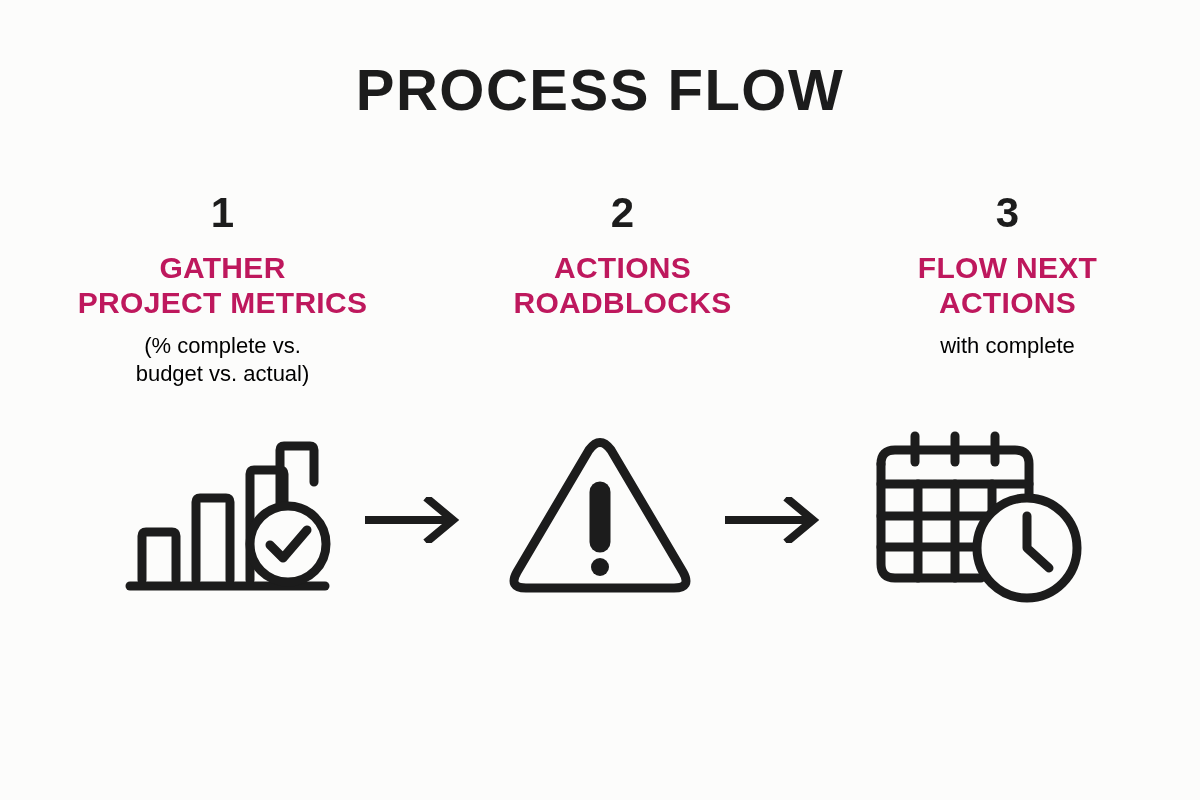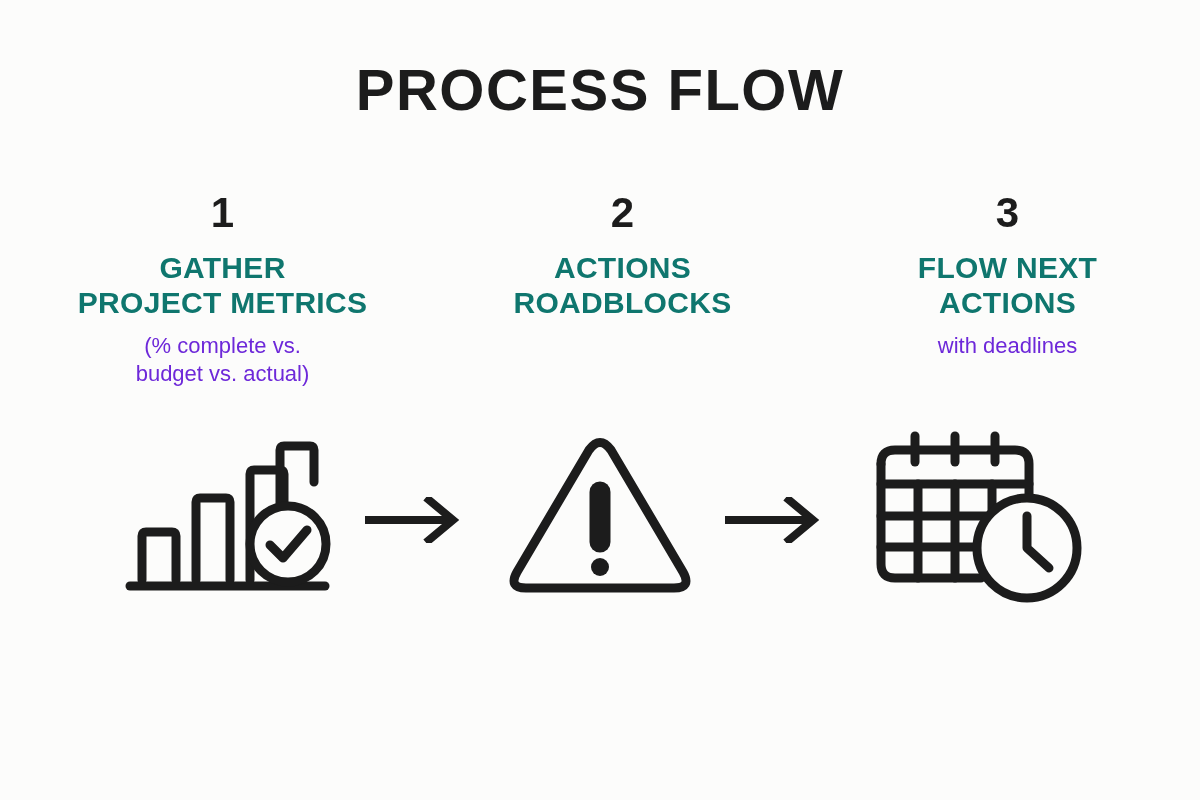--- a/index.html
+++ b/index.html
@@ -62,29 +62,29 @@
     font-weight: bold;
     line-height: 1.1;
     margin-bottom: 14px;
     color: #1c1c1c;
   }
   .step-title {
     font-size: 30px;
     font-weight: bold;
     line-height: 1.17;
     letter-spacing: 0.3px;
-    color: #0f766e;
+    color: #be185d;
     white-space: pre-line;
   }
   .step-caption {
     margin-top: 12px;
     font-size: 22px;
     font-weight: normal;
     line-height: 1.25;
-    color: #6d28d9;
+    color: #000000;
     white-space: pre-line;
   }
 
   
   .icon-row {
     position: absolute;
     left: 0;
     top: 425px;
     width: 1200px;
     height: 200px;
@@ -135,21 +135,21 @@
       <div class="step-number">2</div>
       <div class="step-title">ACTIONS
 ROADBLOCKS</div>
       <div class="step-caption"></div>
     </div>
 
     <div class="step-col col3">
       <div class="step-number">3</div>
       <div class="step-title">FLOW NEXT
 ACTIONS</div>
-      <div class="step-caption">with deadlines</div>
+      <div class="step-caption">with complete</div>
     </div>
 
   </div>
 
   <div class="icon-row">
 
     <div class="icon-slot i1">
       <span>
         <svg width="220" height="160" viewBox="0 0 220 160" fill="none" stroke="#1c1c1c" stroke-width="9" stroke-linecap="round" stroke-linejoin="round">
 

